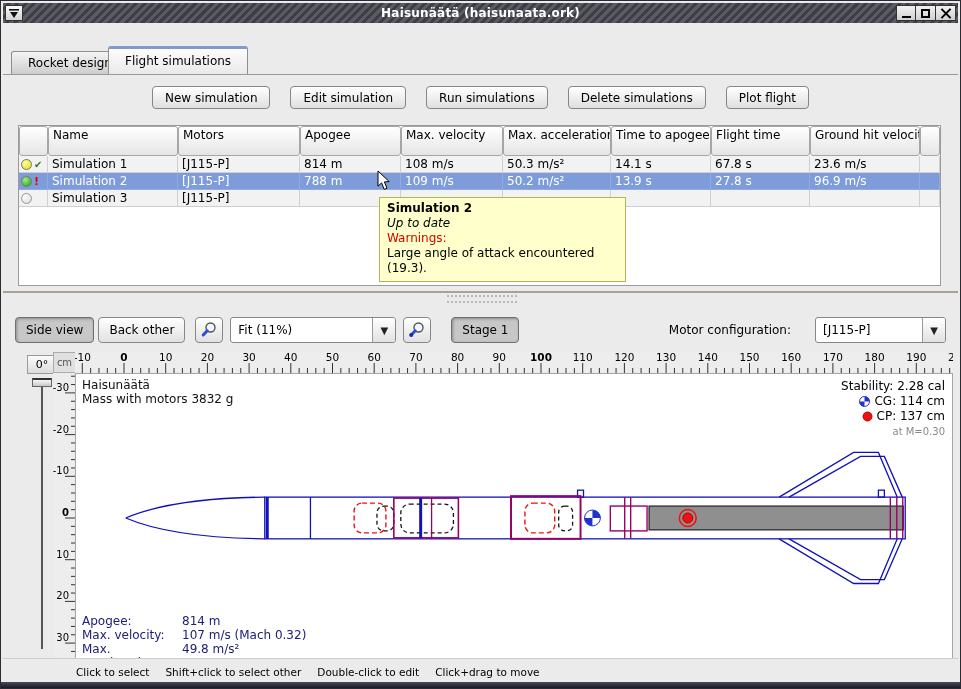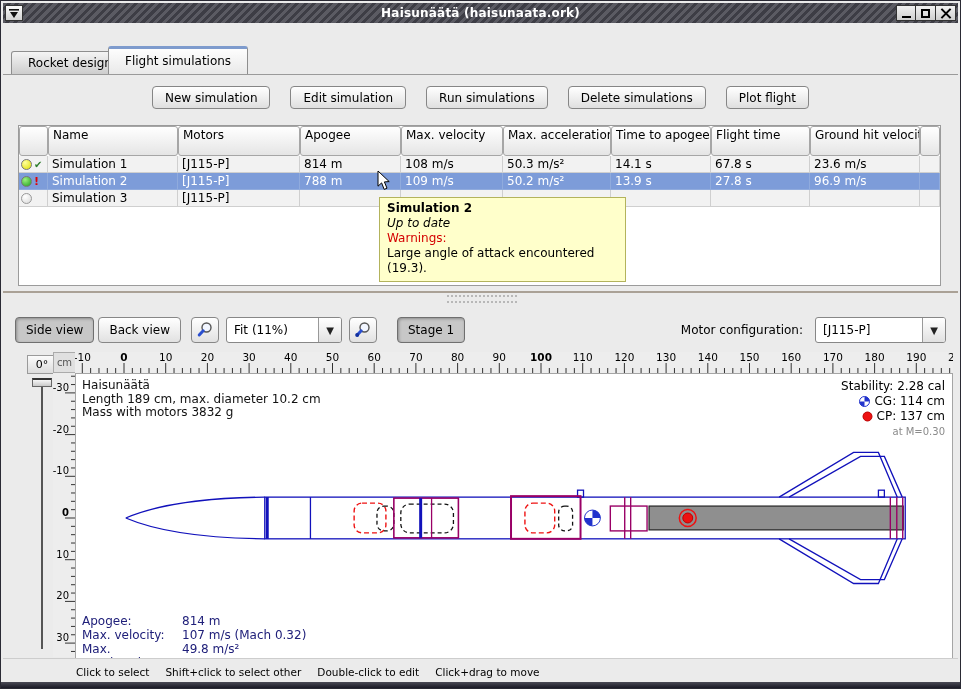--- a/index.html
+++ b/index.html
@@ -84,21 +84,21 @@
     border-radius:4px;background:linear-gradient(#ffffff,#e1e1e1);display:flex;align-items:center;}
   .tbtn.pressed{background:#c7c7c7;box-shadow:inset 1px 1px 3px rgba(0,0,0,.3);border-color:#6f6f6f;}
   .icon-btn{width:28px;justify-content:center;padding:0;}
   .combo{height:26px;display:flex;align-items:center;border:1px solid #878787;border-radius:3px;
     background:#fff;font-size:12px;overflow:hidden;}
   .combo .val{padding:0 7px;flex:1;white-space:nowrap;}
   .combo .chev{width:23px;height:100%;border-left:1px solid #999;
     background:linear-gradient(#fff,#e1e1e1);display:flex;align-items:center;justify-content:center;
     font-size:10px;color:#222;}
   .sp4{width:4px}.sp10{width:10px}.sp7{width:7px}.sp20{width:20px}
-  .motor-label{font-size:12px;margin-right:12px;white-space:nowrap;}
+  .motor-label{font-size:12px;margin-right:24px;white-space:nowrap;}
   
   .rocket-area{position:absolute;top:346px;left:2px;right:2px;height:311px;background:#ebebeb;}
   .rot-box{position:absolute;left:24px;top:8px;width:30px;height:19px;border:1px solid #9a9a9a;
     background:linear-gradient(#fbfbfb,#dcdcdc);font-size:11px;display:flex;align-items:center;
     justify-content:center;}
   .vslider-track{position:absolute;left:38px;top:34px;width:2px;height:268px;background:#555;}
   .vslider-handle{position:absolute;left:29px;top:31px;width:20px;height:9px;
     border:1px solid #666;border-top:2px solid #333;background:linear-gradient(#f6f6f6,#c9c9c9);}
   .unit-box{position:absolute;left:50px;top:5px;width:23px;height:21px;background:#e0e0e0;
     border:1px solid #ababab;font-size:10px;color:#555;display:flex;align-items:center;justify-content:center;}
@@ -237,30 +237,30 @@
       <path d="M1,1 L1,16.2 L4.6,12.9 L7.2,19.4 L10,18.2 L7.4,11.9 L12.2,11.6 Z" fill="#ffffff" stroke="#000" stroke-width="1"></path>
     </svg>
   </div>
 
   <div class="splitter-line"></div>
   <div class="splitter-handle"></div>
 
   <div class="vtoolbar">
     <button class="tbtn pressed">Side view</button>
     <div class="sp4"></div>
-    <button class="tbtn">Back view</button>
+    <button class="tbtn">Back other</button>
     <div class="sp10"></div>
     <button class="tbtn icon-btn">
       <svg width="18" height="18" viewBox="0 0 18 18">
         <circle cx="10.5" cy="6.5" r="4.5" fill="#f2f6ff" stroke="#555" stroke-width="1.4"></circle>
         <line x1="7.2" y1="9.8" x2="3.2" y2="14" stroke="#2a4fd0" stroke-width="3" stroke-linecap="round"></line>
       </svg>
     </button>
     <div class="sp7"></div>
-    <div class="combo" style="width:116px">
+    <div class="combo" style="width:166px">
       <div class="val">Fit (11%)</div>
       <div class="chev">▼</div>
     </div>
     <div class="sp7"></div>
     <button class="tbtn icon-btn">
       <svg width="18" height="18" viewBox="0 0 18 18">
         <circle cx="10.5" cy="6.5" r="4.5" fill="#f2f6ff" stroke="#555" stroke-width="1.4"></circle>
         <line x1="7.2" y1="9.8" x2="3.2" y2="14" stroke="#2a4fd0" stroke-width="3" stroke-linecap="round"></line>
         <circle cx="3.2" cy="14" r="2" fill="#12309e"></circle>
       </svg>
@@ -506,21 +506,20 @@
         </g>
 
         <g transform="translate(614,145)">
           <circle r="8.5" fill="none" stroke="#ee1111" stroke-width="1.5"></circle>
           <circle r="5" fill="#ee1111" stroke="#bb0000"></circle>
         </g>
       </svg>
 
       <div class="design-info">
         <div>Haisunäätä</div>
-        <div>Length 189 cm, max. diameter 10.2 cm</div>
         <div>Mass with motors 3832 g</div>
       </div>
 
       <div class="stability-block">
         <div>Stability: 2.28 cal</div>
         <div class="stab-line">
           <svg width="11" height="11" viewBox="0 0 11 11">
             <circle cx="5.5" cy="5.5" r="5" fill="#fff" stroke="#2233cc"></circle>
             <path d="M5.5,5.5 L10.5,5.5 A5,5 0 0 0 5.5,0.5 Z" fill="#2233cc"></path>
             <path d="M5.5,5.5 L0.5,5.5 A5,5 0 0 0 5.5,10.5 Z" fill="#2233cc"></path>

